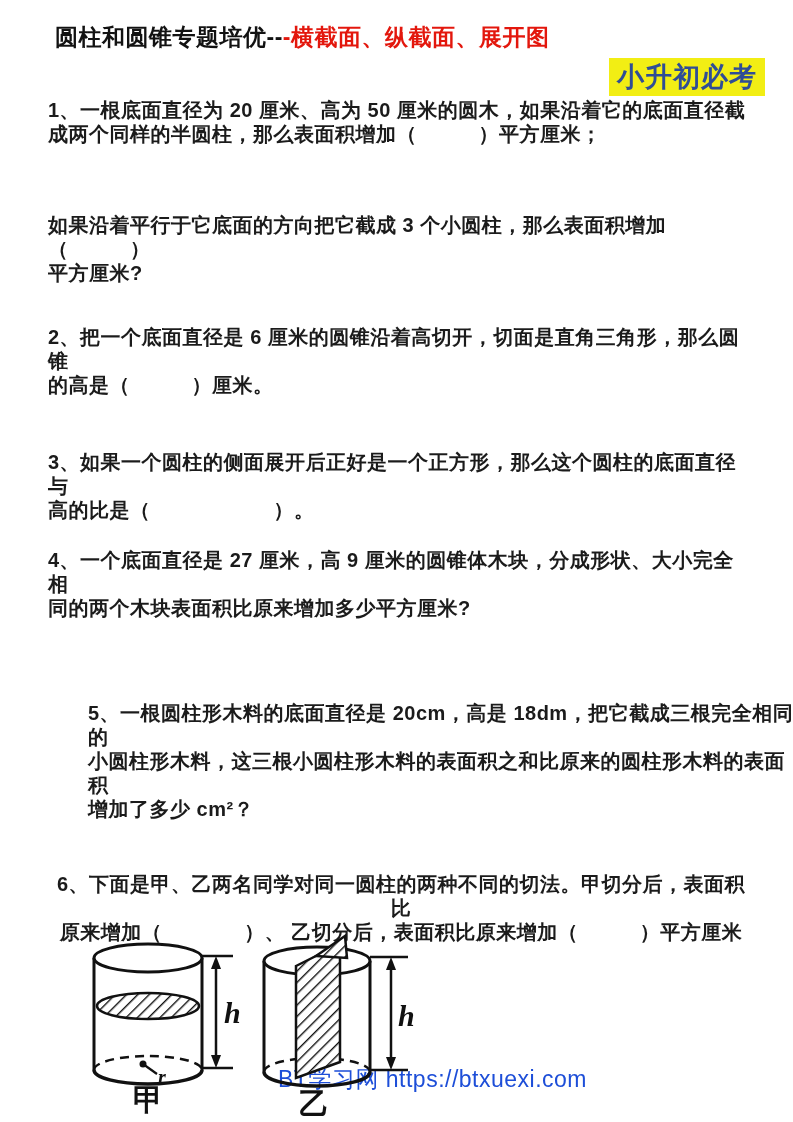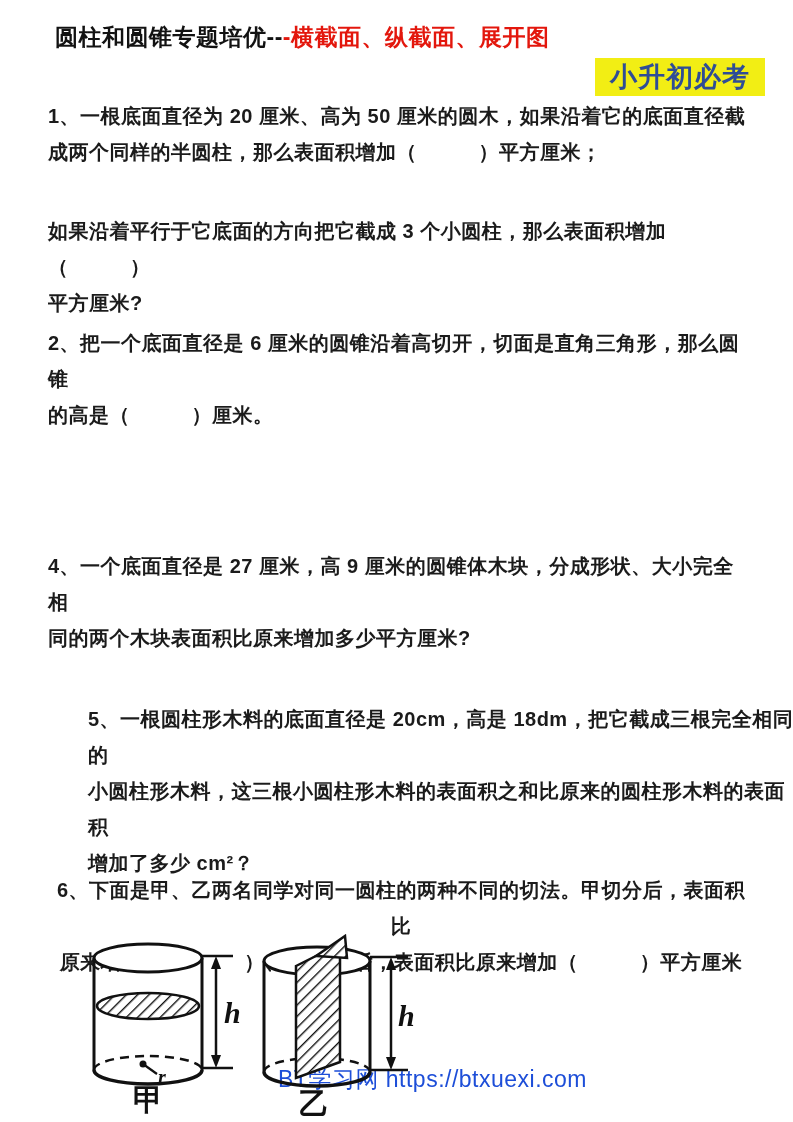--- a/index.html
+++ b/index.html
@@ -14,25 +14,25 @@
   .title{
     position:absolute;left:55px;top:22px;margin:0;
     font-size:23px;font-weight:900;letter-spacing:0.5px;
     color:#121212;white-space:nowrap;
   }
   .title .red{color:#e3170d;}
   .badge{
     position:absolute;right:28px;top:58px;
     background:#f2ee14;color:#2f4d96;
     font-size:27px;font-weight:800;
-    padding:1px 15px;letter-spacing:1px;
+    padding:1px 8px;letter-spacing:1px;
   }
   .q{
     position:absolute;left:48px;width:706px;
-    font-size:20px;font-weight:600;line-height:36px;
+    font-size:20px;font-weight:600;line-height:24px;
     letter-spacing:0.5px;white-space:pre-line;
   }
   .q1{top:98px;}
   .q1b{top:213px;}
   .q2{top:325px;}
   .q3{top:450px;}
   .q4{top:548px;}
   .q5{top:701px;margin-left:40px;}
   .q6{top:872px;text-align:center;}
   .watermark{
@@ -65,20 +65,22 @@
   <h1 class="title"><span>圆柱和圆锥专题培优--</span><span class="red">-横截面、纵截面、展开图</span></h1>
 
   <div class="badge">小升初必考</div>
 
   <div class="q q1">1、一根底面直径为 20 厘米、高为 50 厘米的圆木，如果沿着它的底面直径截
 成两个同样的半圆柱，那么表面积增加（　　　）平方厘米；</div>
   <div class="q q1b">如果沿着平行于它底面的方向把它截成 3 个小圆柱，那么表面积增加（　　　）
 平方厘米?</div>
   <div class="q q2">2、把一个底面直径是 6 厘米的圆锥沿着高切开，切面是直角三角形，那么圆锥
 的高是（　　　）厘米。</div>
+  <div class="q q3">3、如果一个圆柱的侧面展开后正好是一个正方形，那么这个圆柱的底面直径与
+高的比是（　　　　　　）。</div>
   <div class="q q4">4、一个底面直径是 27 厘米，高 9 厘米的圆锥体木块，分成形状、大小完全相
 同的两个木块表面积比原来增加多少平方厘米?</div>
   <div class="q q5">5、一根圆柱形木料的底面直径是 20cm，高是 18dm，把它截成三根完全相同的
 小圆柱形木料，这三根小圆柱形木料的表面积之和比原来的圆柱形木料的表面积
 增加了多少 cm²？</div>
   <div class="q q6">6、下面是甲、乙两名同学对同一圆柱的两种不同的切法。甲切分后，表面积比
 原来增加（　　　　）、 乙切分后，表面积比原来增加（　　　）平方厘米</div>
 
   <div class="watermark">BT学习网 https://btxuexi.com</div>
 

